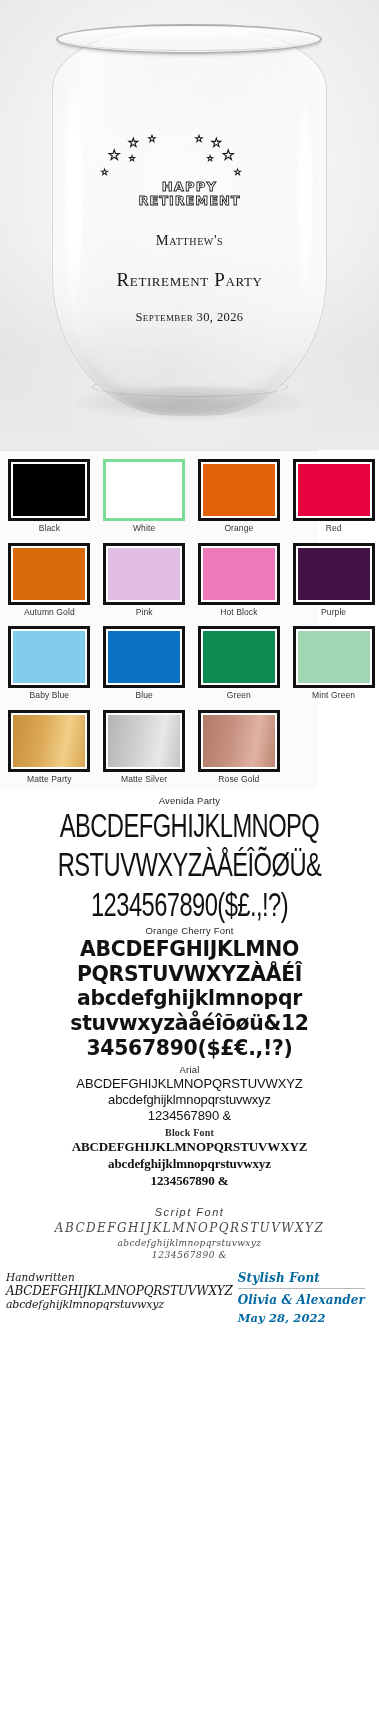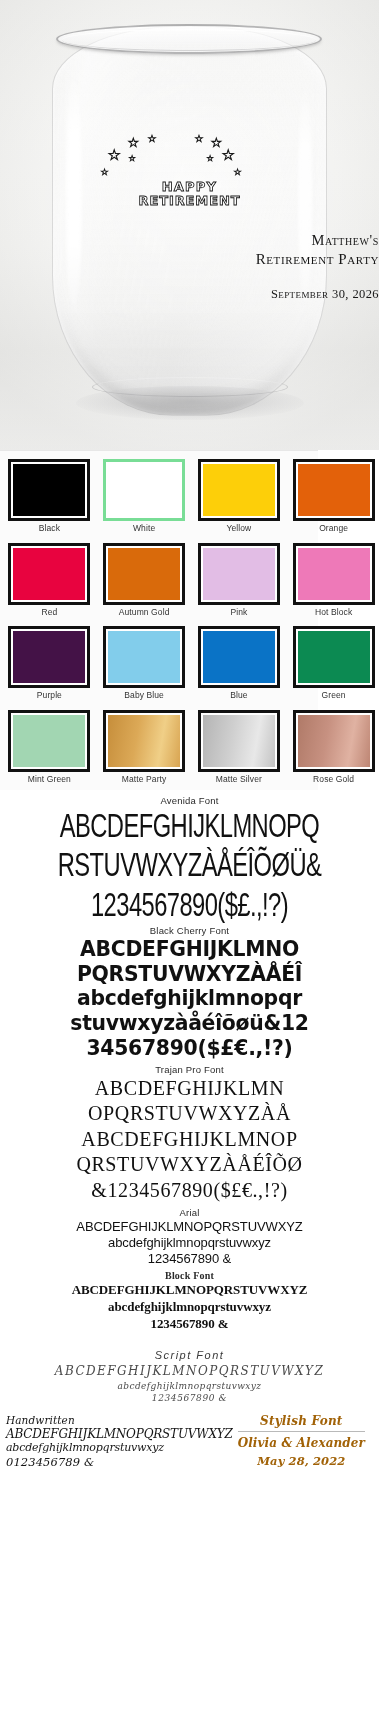--- a/index.html
+++ b/index.html
@@ -117,26 +117,26 @@
     color: #ffffff;
     -webkit-text-stroke: 0.85px #141414;
     line-height: 1.15;
   }
   .art-title.line2 { font-size: 13px; letter-spacing: 0.9px; margin-top: -1px; }
 
   .personal-block {
     position: absolute;
     left: 0; top: 232px;
     width: 379px;
-    text-align: right;
+    text-align: center;
     color: #171717;
     font-family: "Liberation Serif", serif;
   }
   .personal-l1 { font-size: 14.5px; letter-spacing: 0.6px; font-variant: small-caps; }
-  .personal-l2 { font-size: 15px; letter-spacing: 0.6px; font-variant: small-caps; margin-top: 2px; }
+  .personal-l2 { font-size: 19px; letter-spacing: 0.6px; font-variant: small-caps; margin-top: 20px; }
   .personal-l3 { font-size: 12.5px; letter-spacing: 0.4px; font-variant: small-caps; margin-top: 19px; }
 
   
   .swatch-panel {
     position: relative;
     width: 318px;
     height: 340px;
     background: #fbfbfb;
     padding: 4px 2px 2px 2px;
     border-top: 1px solid #e7e7e7;
@@ -273,25 +273,24 @@
     font-style: italic;
     color: #141414;
     line-height: 1.22;
   }
   .handwritten .hw-title { font-size: 10.5px; letter-spacing: 0.1px; }
   .handwritten .hw-upper { font-size: 12px; letter-spacing: -0.2px; }
   .handwritten .hw-lower { font-size: 11px; letter-spacing: -0.2px; }
   .handwritten .hw-nums { font-size: 11.5px; letter-spacing: 0.1px; }
 
   .stylish {
-    text-align: center;
     font-family: "DejaVu Serif", serif;
     font-style: italic;
     font-weight: 700;
-    color: #a16207;
+    color: #0369a1;
     padding-right: 8px;
   }
   .stylish .st-title {
     font-size: 12px;
     letter-spacing: 0.2px;
     border-bottom: 1px solid #b9b9b9;
     padding-bottom: 3px;
     margin-bottom: 4px;
   }
   .stylish .st-l1 { font-size: 12px; letter-spacing: 0.1px; margin-bottom: 4px; }
@@ -346,26 +345,20 @@
           <div class="swatch-label">Black</div>
         </div>
         <div class="swatch-cell">
           <div class="swatch-chip selected">
             <div class="swatch-fill" style="background: rgb(255, 255, 255);"></div>
           </div>
           <div class="swatch-label">White</div>
         </div>
         <div class="swatch-cell">
           <div class="swatch-chip">
-            <div class="swatch-fill" style="background: rgb(253, 207, 9);"></div>
-          </div>
-          <div class="swatch-label">Yellow</div>
-        </div>
-        <div class="swatch-cell">
-          <div class="swatch-chip">
             <div class="swatch-fill" style="background: rgb(227, 97, 10);"></div>
           </div>
           <div class="swatch-label">Orange</div>
         </div>
         <div class="swatch-cell">
           <div class="swatch-chip">
             <div class="swatch-fill" style="background: rgb(232, 3, 63);"></div>
           </div>
           <div class="swatch-label">Red</div>
         </div>
@@ -433,41 +426,33 @@
           <div class="swatch-chip">
             <div class="swatch-fill" style="background: linear-gradient(100deg, rgb(176, 122, 104) 0%, rgb(199, 145, 129) 40%, rgb(224, 178, 162) 72%, rgb(189, 133, 115) 100%);"></div>
           </div>
           <div class="swatch-label">Rose Gold</div>
         </div>
       </div>
   </div>
 
   <div class="fonts-panel" id="fonts-panel">
       <div class="avenida">
-        <div class="font-heading">Avenida Font</div>
+        <div class="font-heading">Avenida Party</div>
         <div class="sample-line sl-1">ABCDEFGHIJKLMNOPQ</div>
         <div class="sample-line sl-2">RSTUVWXYZÀÅÉÎÕØÜ&amp;</div>
         <div class="sample-line sl-3">1234567890($£.,!?)</div>
       </div>
       <div class="blackcherry">
-        <div class="font-heading">Black Cherry Font</div>
+        <div class="font-heading">Orange Cherry Font</div>
         <div class="sample-line sl-1">ABCDEFGHIJKLMNO</div>
         <div class="sample-line sl-2">PQRSTUVWXYZÀÅÉÎ</div>
         <div class="sample-line sl-3">abcdefghijklmnopqr</div>
         <div class="sample-line sl-4">stuvwxyzàåéîõøü&amp;12</div>
         <div class="sample-line sl-5">34567890($£€.,!?)</div>
       </div>
-      <div class="trajan">
-        <div class="font-heading">Trajan Pro Font</div>
-        <div class="sample-line sl-1">ABCDEFGHIJKLMN</div>
-        <div class="sample-line sl-2">OPQRSTUVWXYZÀÅ</div>
-        <div class="sample-line sl-3">ABCDEFGHIJKLMNOP</div>
-        <div class="sample-line sl-4">QRSTUVWXYZÀÅÉÎÕØ</div>
-        <div class="sample-line sl-5">&amp;1234567890($£€.,!?)</div>
-      </div>
       <div class="arial">
         <div class="font-heading">Arial</div>
         <div class="sample-line sl-1">ABCDEFGHIJKLMNOPQRSTUVWXYZ</div>
         <div class="sample-line sl-2">abcdefghijklmnopqrstuvwxyz</div>
         <div class="sample-line sl-3">1234567890 &amp;</div>
       </div>
       <div class="block">
         <div class="font-heading serif-head">Block Font</div>
         <div class="sample-line sl-1">ABCDEFGHIJKLMNOPQRSTUVWXYZ</div>
         <div class="sample-line sl-2">abcdefghijklmnopqrstuvwxyz</div>
@@ -477,21 +462,20 @@
         <div class="font-heading">Script Font</div>
         <div class="sample-line sl-1">ABCDEFGHIJKLMNOPQRSTUVWXYZ</div>
         <div class="sample-line sl-2">abcdefghijklmnopqrstuvwxyz</div>
         <div class="sample-line sl-3">1234567890 &amp;</div>
       </div>
       <div class="bottom-row">
         <div class="handwritten">
           <div class="hw-title">Handwritten</div>
           <div class="hw-upper">ABCDEFGHIJKLMNOPQRSTUVWXYZ</div>
           <div class="hw-lower">abcdefghijklmnopqrstuvwxyz</div>
-          <div class="hw-nums">0123456789 &amp;</div>
         </div>
         <div class="stylish">
           <div class="st-title">Stylish Font</div>
           <div class="st-l1">Olivia &amp; Alexander</div>
           <div class="st-l2">May 28, 2022</div>
         </div>
       </div>
     </div>
 
 </div>

